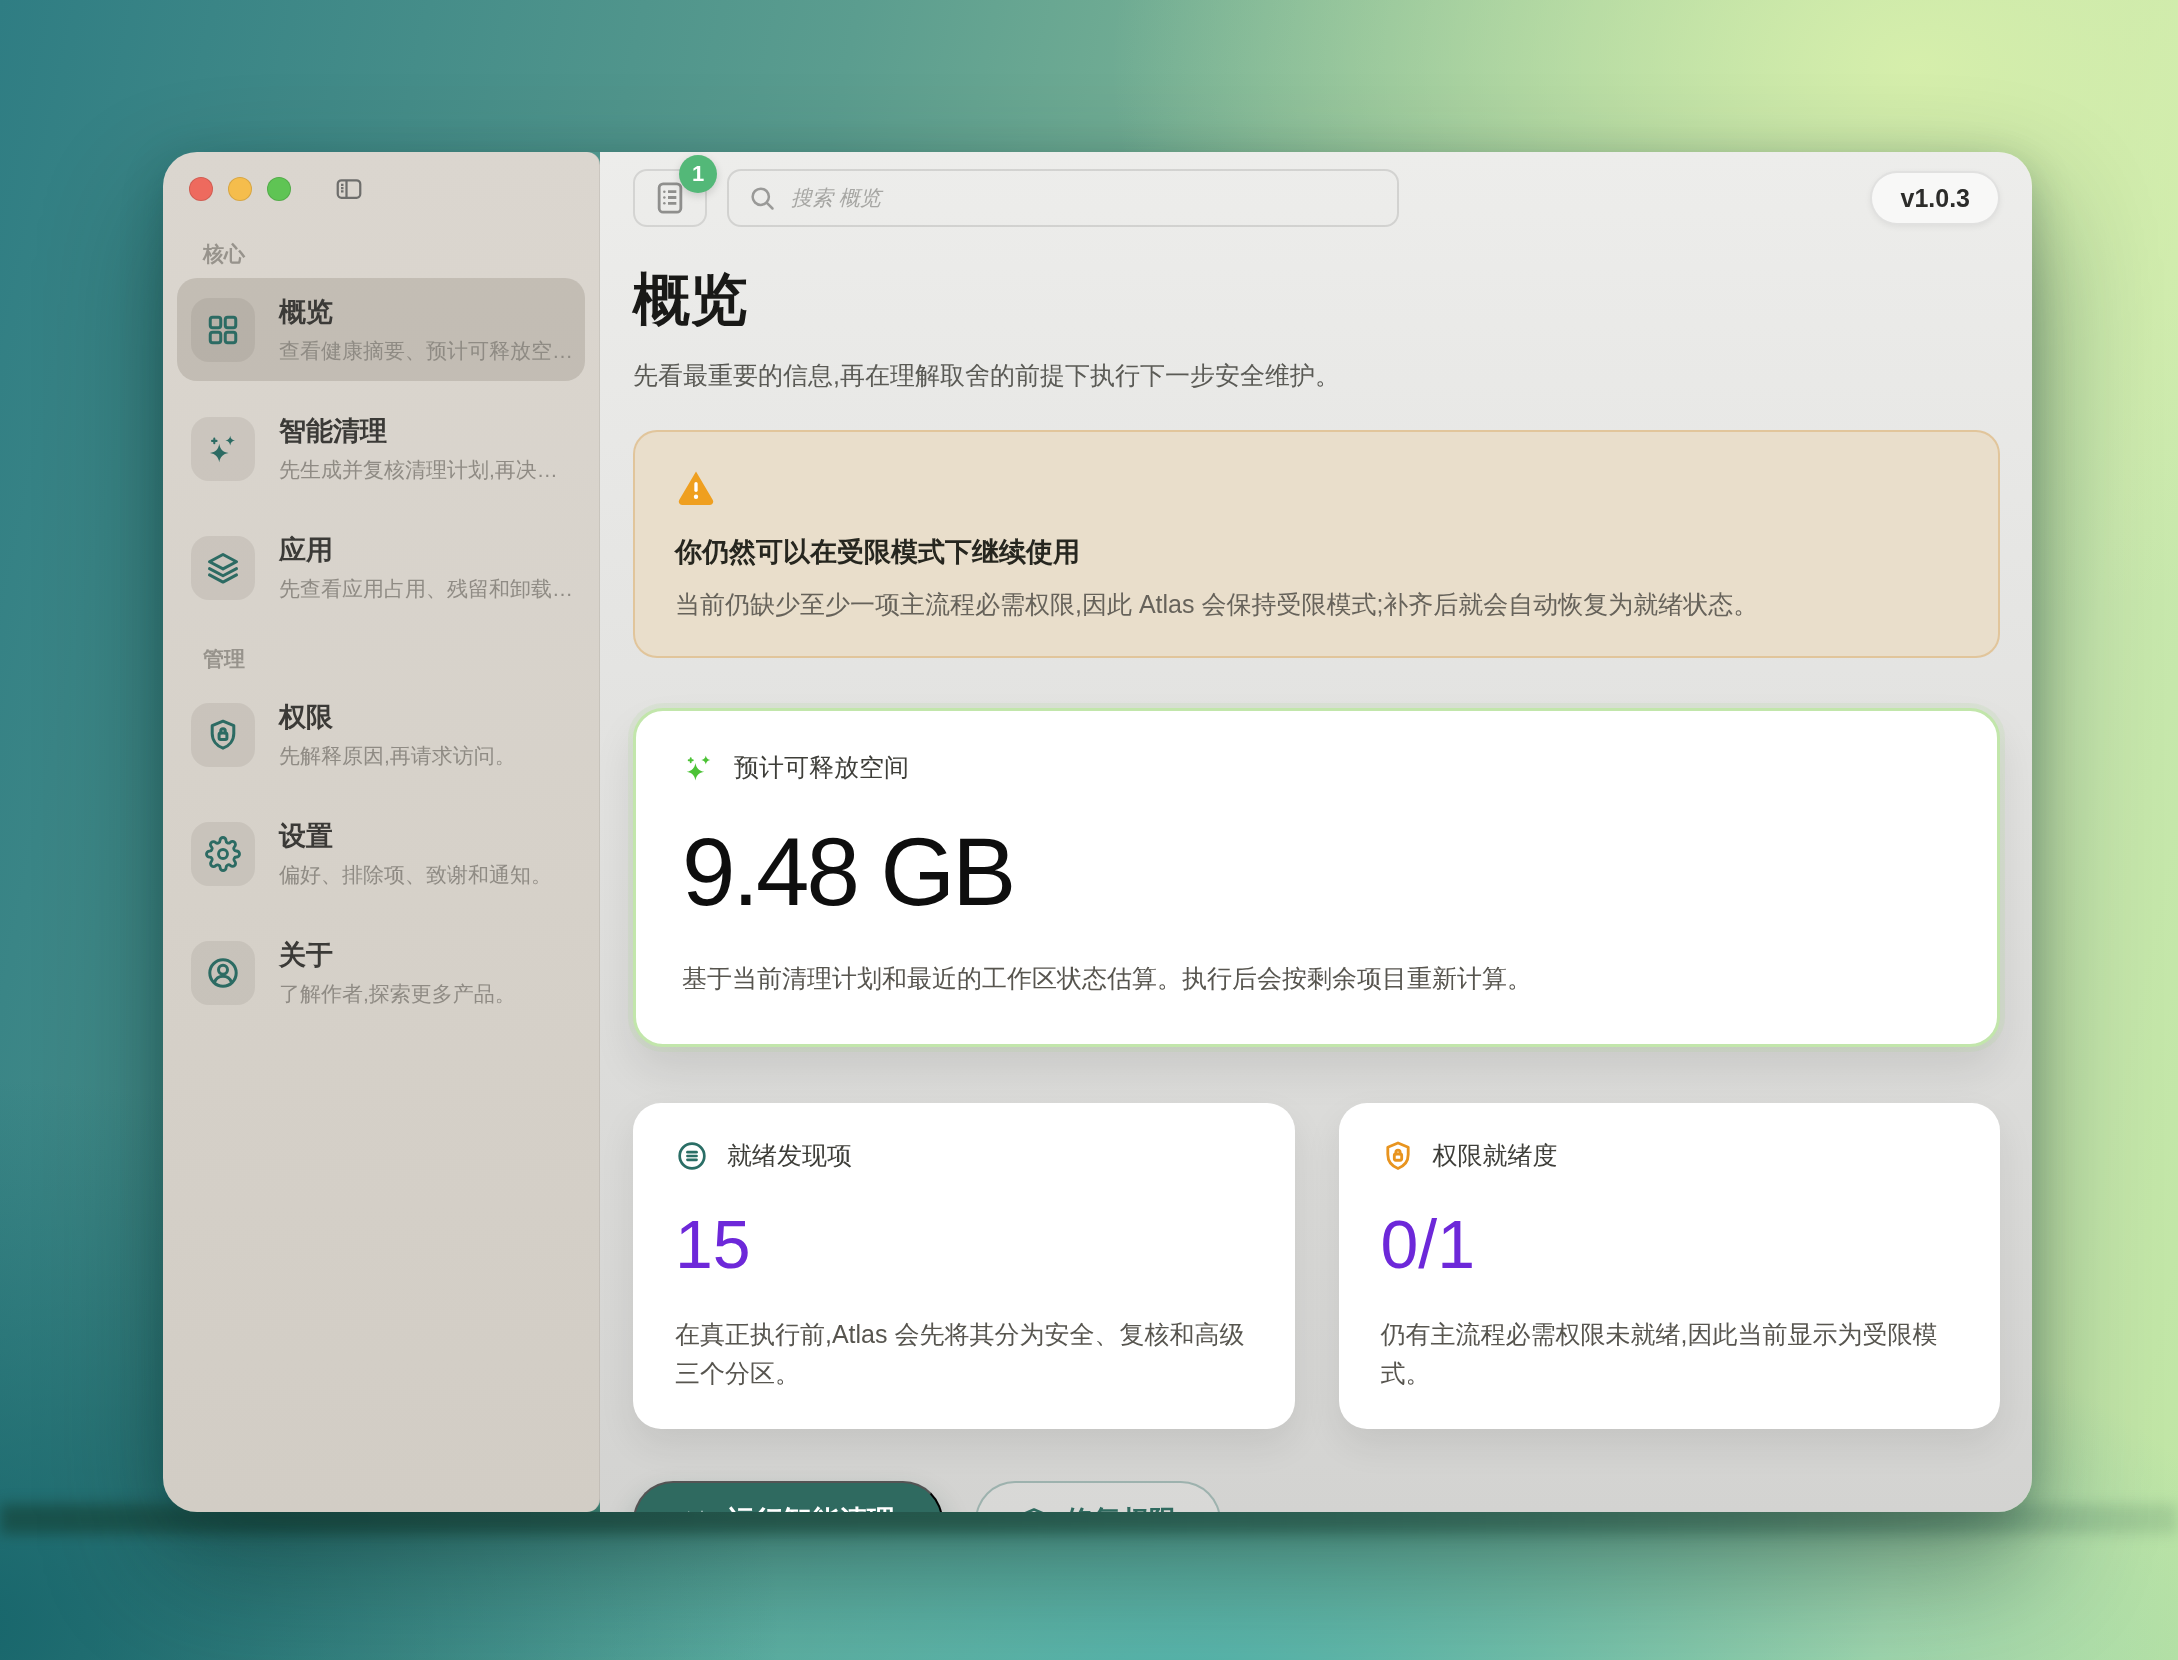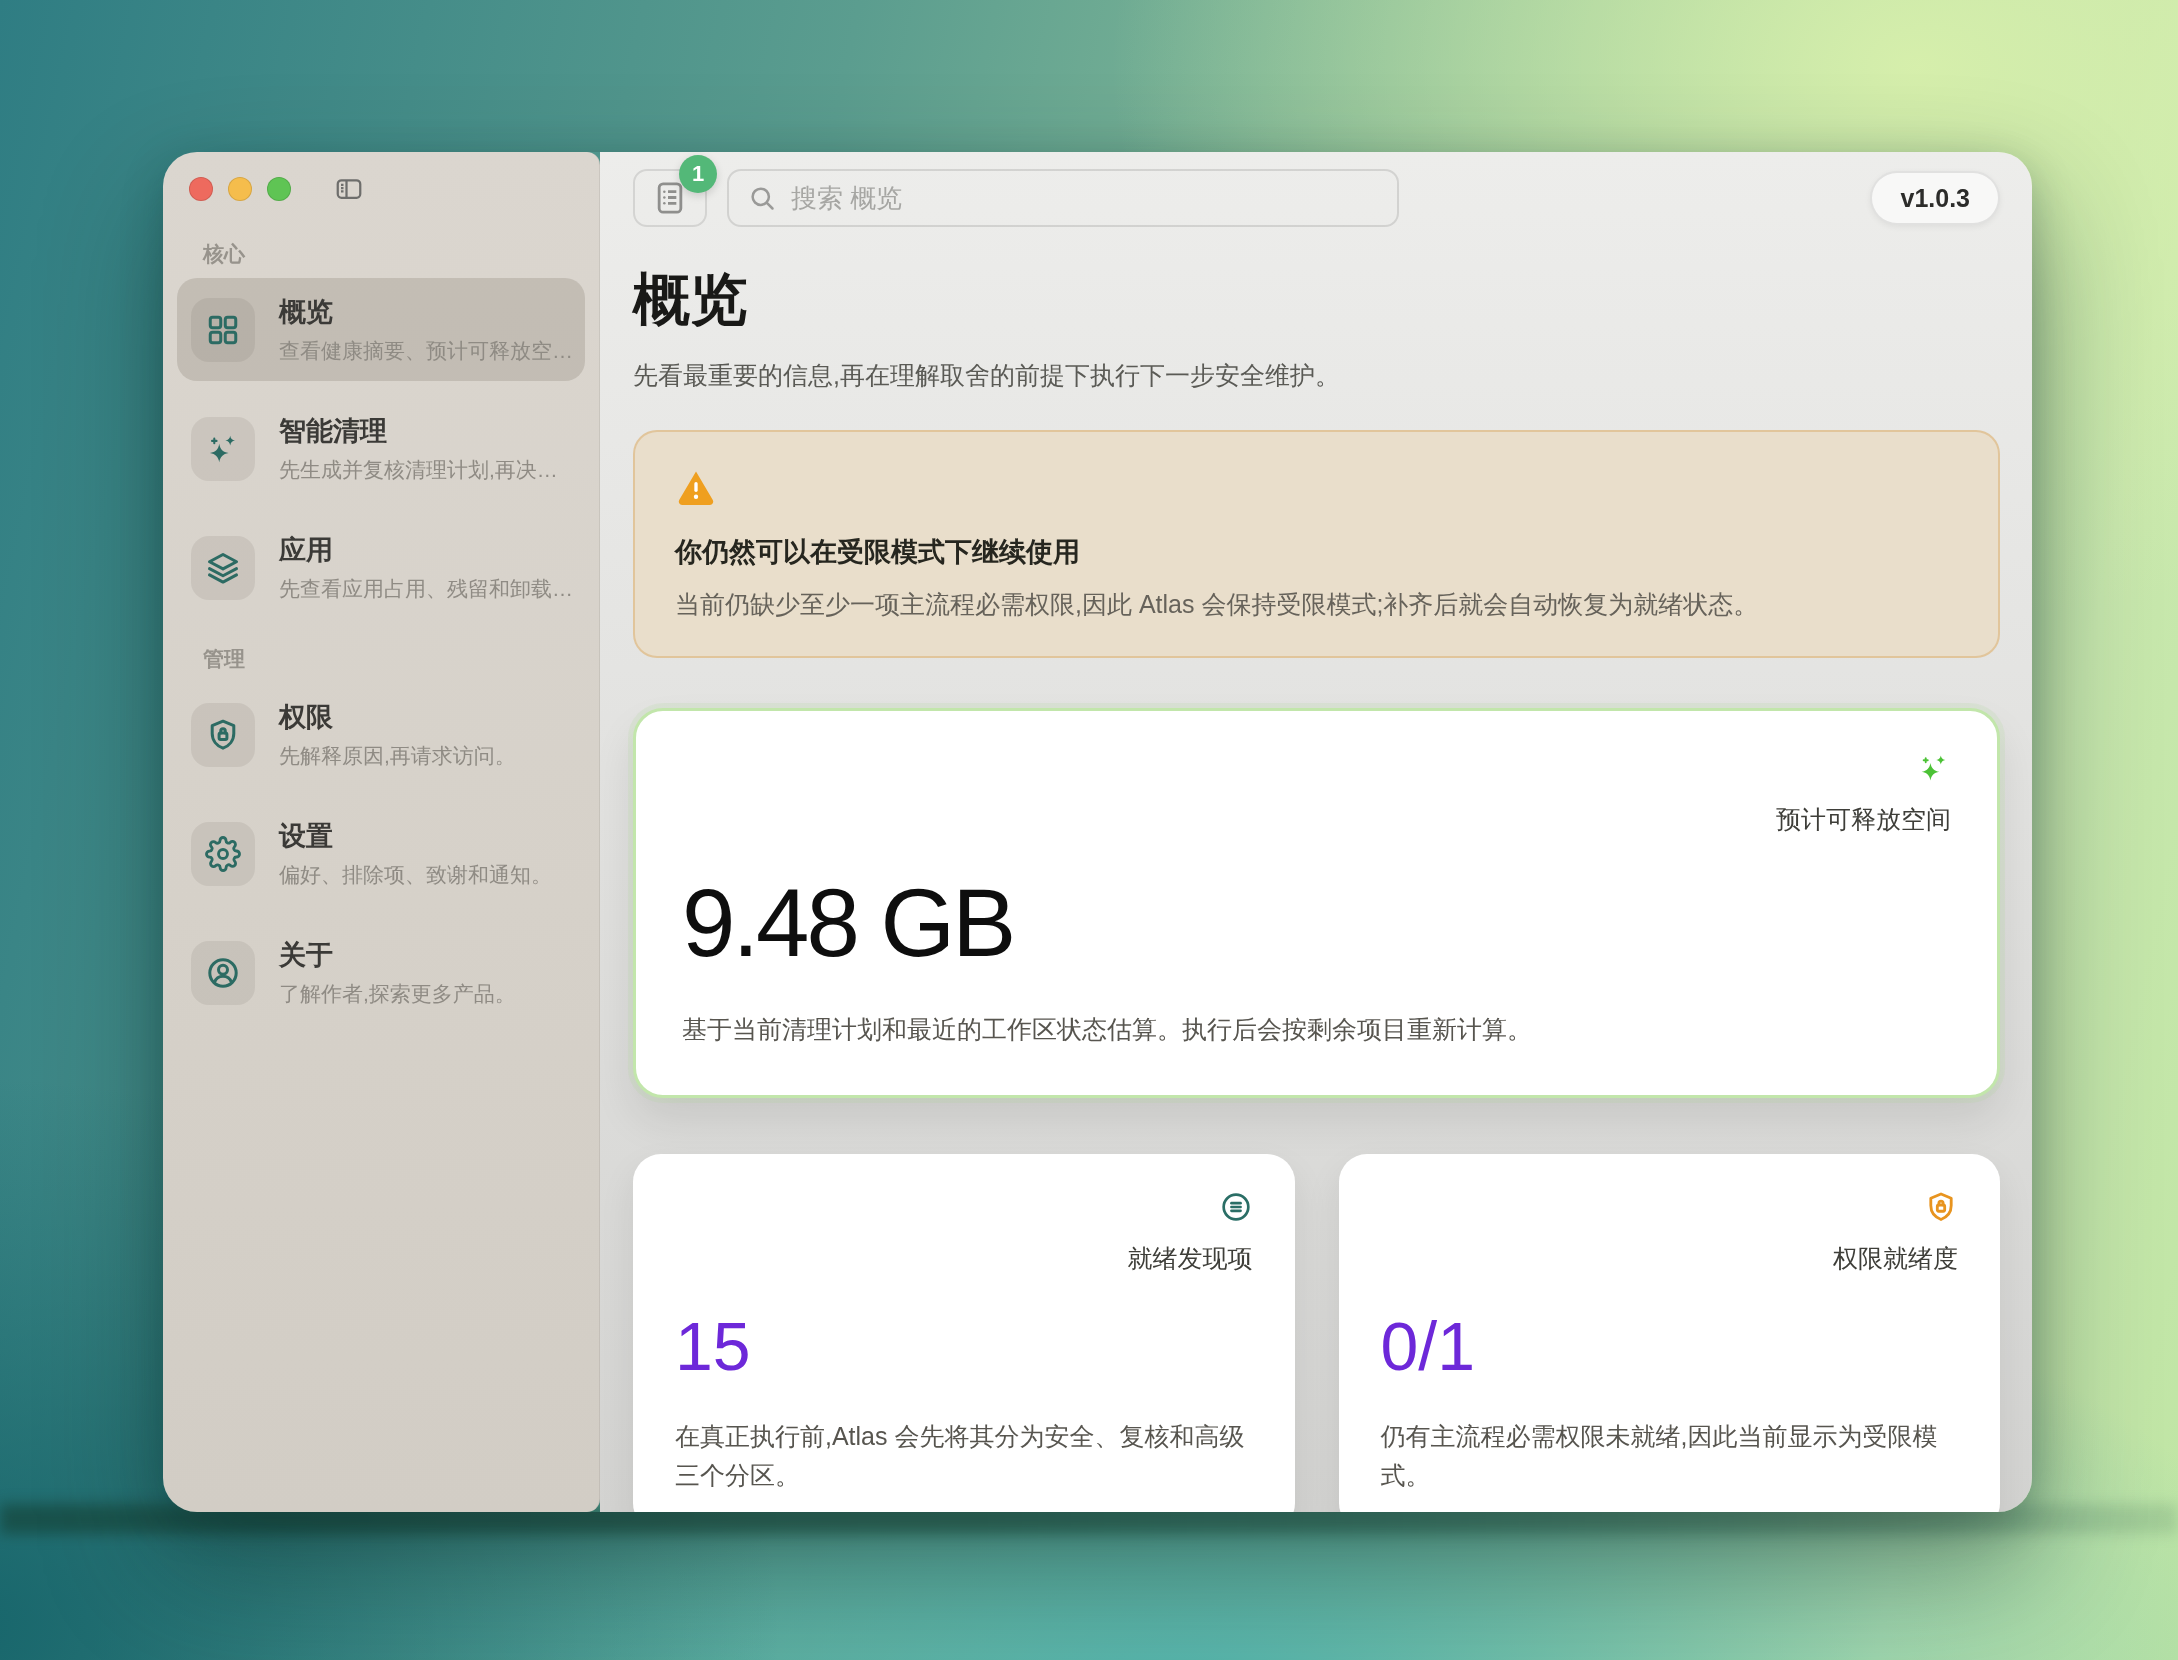--- a/index.html
+++ b/index.html
@@ -75,21 +75,21 @@
     display:flex; align-items:center; justify-content:center;
     box-shadow:0 3px 8px rgba(0,0,0,0.15);
   }
   .search {
     width:672px; height:58px; flex:none;
     border:2px solid rgba(0,0,0,0.11); border-radius:14px;
     display:flex; align-items:center; gap:14px; padding:0 18px; color:#9a9a98;
   }
   .search input {
     flex:1; border:none; outline:none; background:transparent;
-    font-size:26px; color:#44443f; font-family:inherit;
+    font-size:21px; color:#44443f; font-family:inherit;font-style:italic;
   }
   .search input::placeholder { color:#a6a6a3; }
   .version-pill {
     margin-left:auto; height:54px; padding:0 28px;
     background:#f8f8f7; border:2px solid rgba(0,0,0,0.09); border-radius:28px;
     display:flex; align-items:center; font-size:25px; font-weight:700; color:#2c2c2a;
     box-shadow:0 2px 6px rgba(0,0,0,0.06);
   }
 
   .page-title { margin-top:34px; font-size:57px; font-weight:800; color:#191917; letter-spacing:0.5px; }
@@ -101,21 +101,21 @@
     display:flex; gap:26px; align-items:flex-start;flex-direction:column;
   }
   .warn-title { font-size:27px; font-weight:700; color:#26261f; }
   .warn-body { margin-top:16px; font-size:25px; color:#66625a; line-height:1.45; }
 
   .space-card {
     margin-top:50px; background:#fff; border-radius:30px;
     border:3px solid #c2e6ab; padding:40px 46px 46px;
     box-shadow:0 0 0 5px rgba(170,220,140,0.16), 0 22px 44px rgba(0,0,0,0.09);
   }
-  .card-head { display:flex; align-items:flex-end; gap:18px;flex-direction:column; }
+  .card-head { display:flex; align-items:flex-start; gap:18px; }
   .card-label { font-size:25px; font-weight:500; color:#3e3e39; }
   .space-value { margin-top:32px; font-size:96px; font-weight:400; color:#0e0e0e; letter-spacing:-3px; }
   .card-desc { margin-top:32px; font-size:25px; color:#57554f; line-height:1.55; }
 
   .stat-grid { margin-top:56px; display:grid; grid-template-columns:1fr 1fr; gap:44px; }
   .stat-card {
     background:#fff; border-radius:28px; padding:36px 42px;
     box-shadow:0 16px 36px rgba(0,0,0,0.08);
   }
   .stat-value { margin-top:32px; font-size:68px; font-weight:400; color:#6d28d9; }

